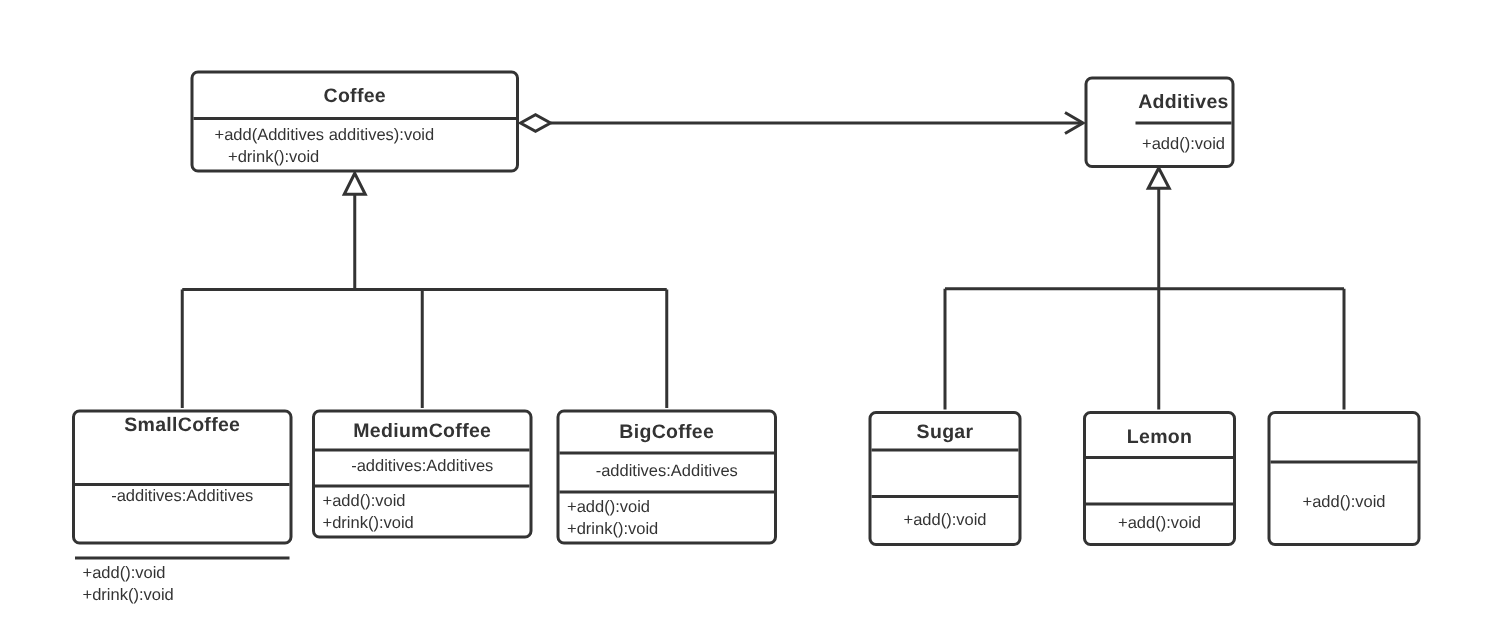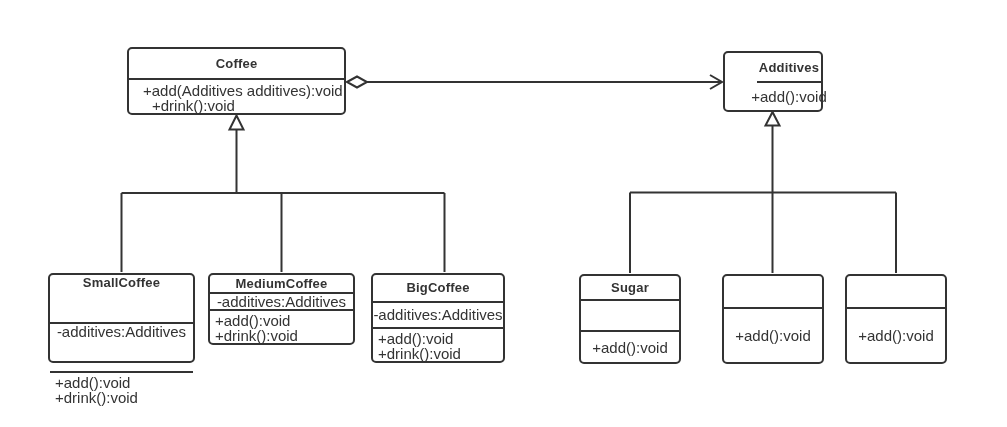--- a/index.html
+++ b/index.html
@@ -31,21 +31,21 @@
     flex-direction:column;
   }
   .cmp { box-sizing:border-box; }
   .cmp + .cmp { border-top:2px solid var(--line,#333); }
   .title {
     font-weight:bold;
     font-size:13px;
     display:flex; align-items:center; justify-content:center;
     letter-spacing:0.2px;
   }
-  .line { font-size:15px; line-height:15px; white-space:nowrap; }
+  .line { font-size:11px; line-height:15px; white-space:nowrap; }
   .flexcenter { display:flex; align-items:center; justify-content:center; }
   .pad-left { padding:2px 3px 0 5px; text-align:left; }
   .coffee-methods { padding:3px 3px 0 14px; text-align:left; }
   .indent-1 { margin-left:9px; }
   .grow { flex:1 1 auto; }
 </style>
 </head>
 <body>
 
 <div id="canvas">
@@ -90,51 +90,52 @@
     <div class="cmp title" style="height:29px">SmallCoffee</div>
     <div class="cmp flexcenter" style="height:29px">
       <div class="line">-additives:Additives</div>
     </div>
     <div class="cmp grow pad-left">
       <div class="line">+add():void</div>
       <div class="line">+drink():void</div>
     </div>
   </div>
 
-  <div class="uml-class" style="left:208px; top:273px; width:147px; height:72px;">
+  <div class="uml-class" style="left:208px; top:273px; width:147px; height:86px;">
     <div class="cmp title" style="height:29px">MediumCoffee</div>
     <div class="cmp flexcenter" style="height:29px">
       <div class="line">-additives:Additives</div>
     </div>
     <div class="cmp grow pad-left">
       <div class="line">+add():void</div>
       <div class="line">+drink():void</div>
     </div>
   </div>
 
-  <div class="uml-class" style="left:371px; top:273px; width:134px; height:90px;">
+  <div class="uml-class" style="left:371px; top:273px; width:147px; height:90px;">
     <div class="cmp title" style="height:29px">BigCoffee</div>
     <div class="cmp flexcenter" style="height:29px">
       <div class="line">-additives:Additives</div>
     </div>
     <div class="cmp grow pad-left">
       <div class="line">+add():void</div>
       <div class="line">+drink():void</div>
     </div>
   </div>
 
   <div class="uml-class" style="left:579px; top:274px; width:102px; height:90px;">
     <div class="cmp title" style="height:23px">Sugar</div>
     <div class="cmp" style="height:31px"></div>
     <div class="cmp grow flexcenter">
       <div class="line">+add():void</div>
     </div>
   </div>
 
   <div class="uml-class" style="left:722px; top:274px; width:102px; height:90px;">
+    <div class="cmp title" style="height:28px">Lemon</div>
     <div class="cmp" style="height:31px"></div>
     <div class="cmp grow flexcenter">
       <div class="line">+add():void</div>
     </div>
   </div>
 
   <div class="uml-class" style="left:845px; top:274px; width:102px; height:90px;">
     <div class="cmp" style="height:31px"></div>
     <div class="cmp grow flexcenter">
       <div class="line">+add():void</div>

